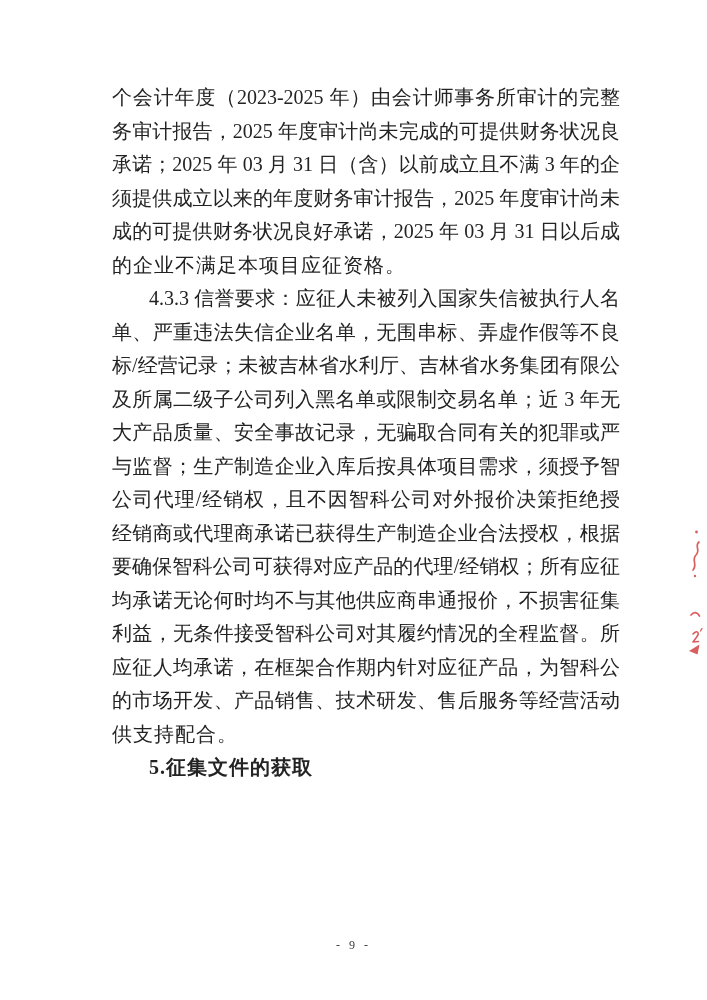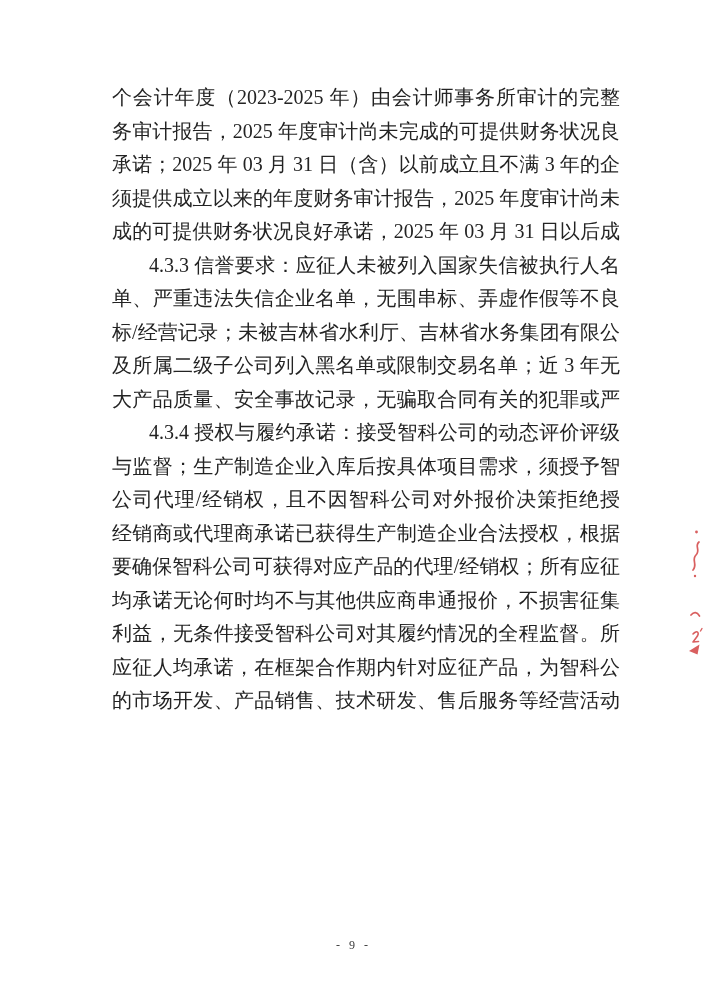--- a/index.html
+++ b/index.html
@@ -63,34 +63,36 @@
 <body>
 
 <div class="page">
 
   <div class="content">
     <div class="line j">个会计年度（2023-2025 年）由会计师事务所审计的完整财</div>
     <div class="line j">务审计报告，2025 年度审计尚未完成的可提供财务状况良好</div>
     <div class="line j">承诺；2025 年 03 月 31 日（含）以前成立且不满 3 年的企业</div>
     <div class="line j">须提供成立以来的年度财务审计报告，2025 年度审计尚未完</div>
     <div class="line j">成的可提供财务状况良好承诺，2025 年 03 月 31 日以后成立</div>
+    <div class="line l">的企业不满足本项目应征资格。</div>
     <div class="line j ind">4.3.3 信誉要求：应征人未被列入国家失信被执行人名</div>
     <div class="line j">单、严重违法失信企业名单，无围串标、弄虚作假等不良投</div>
     <div class="line j">标/经营记录；未被吉林省水利厅、吉林省水务集团有限公司</div>
     <div class="line j">及所属二级子公司列入黑名单或限制交易名单；近 3 年无重</div>
     <div class="line j">大产品质量、安全事故记录，无骗取合同有关的犯罪或严重</div>
-    <div class="line j ind">4.3.4 授权与履约承诺：接受智科公司的动态评价评级</div>
     <div class="line j">与监督；生产制造企业入库后按具体项目需求，须授予智科</div>
     <div class="line j">公司代理/经销权，且不因智科公司对外报价决策拒绝授权；</div>
     <div class="line j">经销商或代理商承诺已获得生产制造企业合法授权，根据需</div>
     <div class="line j">要确保智科公司可获得对应产品的代理/经销权；所有应征人</div>
     <div class="line j">均承诺无论何时均不与其他供应商串通报价，不损害征集人</div>
     <div class="line j">利益，无条件接受智科公司对其履约情况的全程监督。所有</div>
     <div class="line j">应征人均承诺，在框架合作期内针对应征产品，为智科公司</div>
     <div class="line j">的市场开发、产品销售、技术研发、售后服务等经营活动提</div>
+    <div class="line l">供支持配合。</div>
+    <div class="line l ind bold">5.征集文件的获取</div>
   </div>
 
   <svg class="redmark" style="left:686px; top:526px;" width="20" height="54" viewBox="0 0 20 54">
     <circle cx="10.5" cy="6" r="1.4" fill="#d95f5f"></circle>
     <path d="M13 16 C8 20, 15 24, 10 29 C5 34, 12 38, 7 44" fill="none" stroke="#d95f5f" stroke-width="1.7" stroke-linecap="round"></path>
     <circle cx="9" cy="50" r="1.2" fill="#d95f5f"></circle>
   </svg>
 
   <svg class="redmark" style="left:686px; top:606px;" width="20" height="56" viewBox="0 0 20 56">
     <path d="M5 9 C8 5.5, 11 6, 13.5 10" fill="none" stroke="#d95f5f" stroke-width="1.7" stroke-linecap="round"></path>

